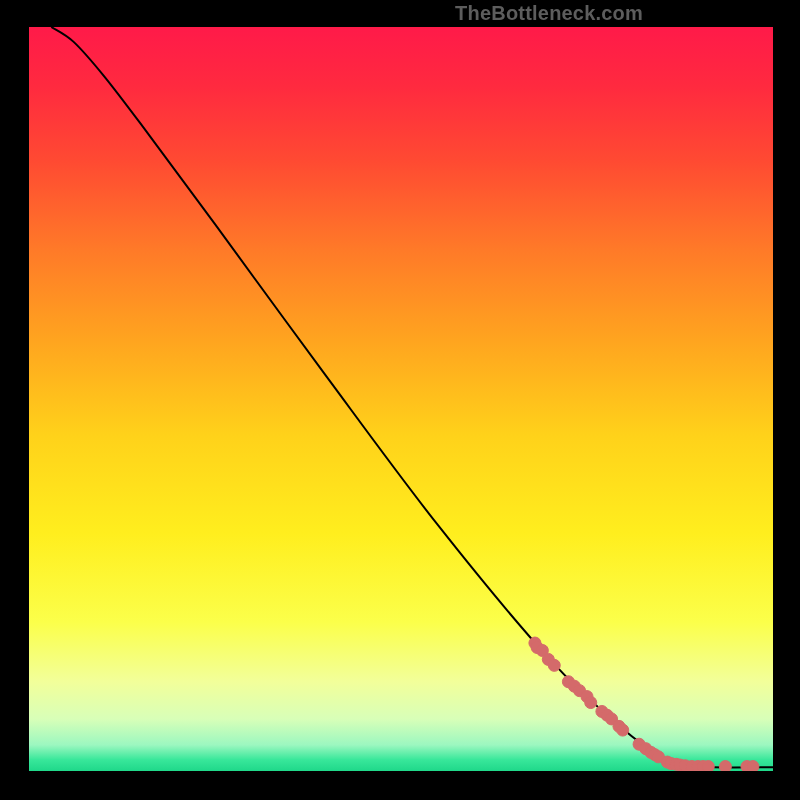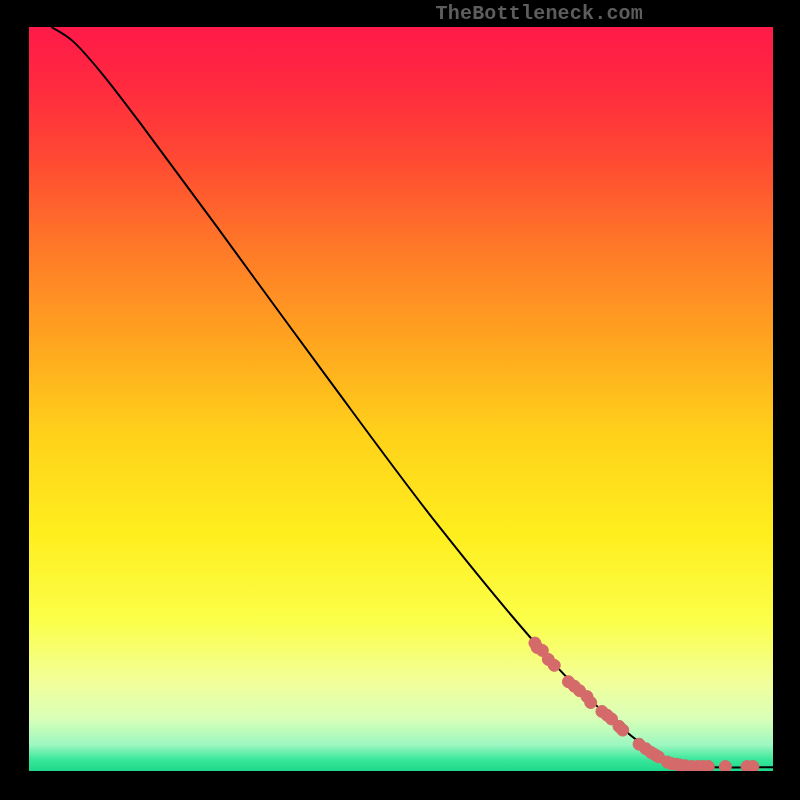--- a/index.html
+++ b/index.html
@@ -5,21 +5,20 @@
   body {
     margin: 0;
     padding: 0;
     background: #fff;
     font-family: Arial, Helvetica, sans-serif;
   }
   .chart-wrap {
     width: 651px;
     height: 800px;
     position: relative;
-    font-family: Liberation Mono, monospace;
   }
   .watermark {
     position: absolute;
     top: 2px;
     right: 8px;
     font-size: 20px;
     font-weight: 600;
     color: #5d5d5d;
     letter-spacing: 0.2px;
     z-index: 20;

